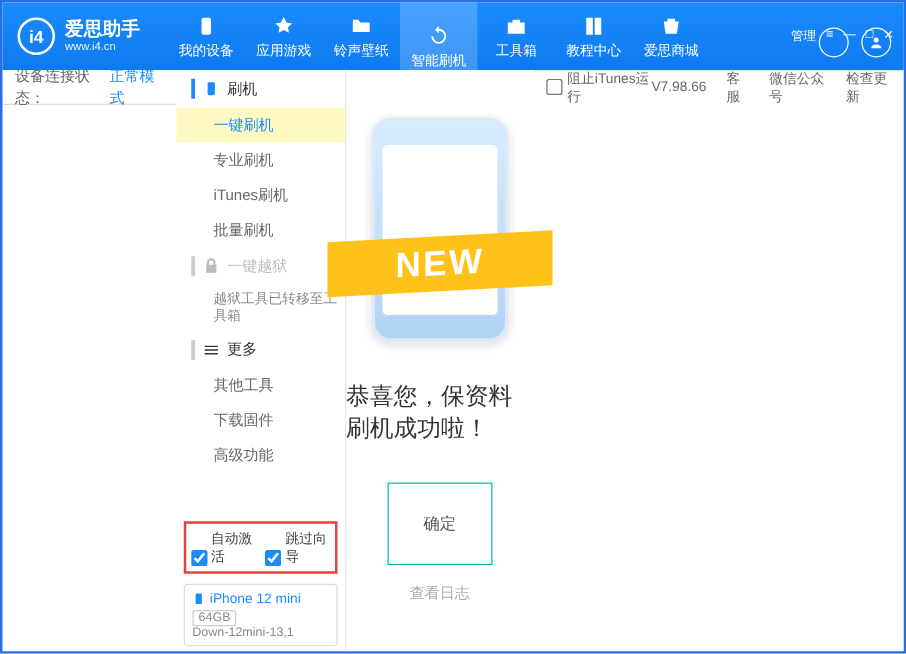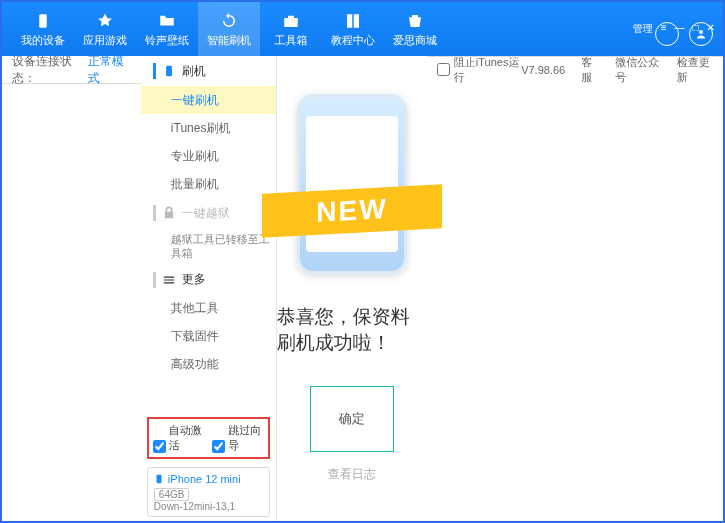--- a/index.html
+++ b/index.html
@@ -5,21 +5,21 @@
 * { margin: 0; padding: 0; box-sizing: border-box; font-family: "Microsoft YaHei", Arial, sans-serif; }
 body { background: #f0f0f0; display: flex; justify-content: center; align-items: center; min-height: 100vh; }
 .window { width: 725px; height: 523px; background: #fff; border: 2px solid #2a6ee8; position: relative; display: flex; flex-direction: column; }
 .titlebar { height: 54px; background: linear-gradient(#1a8bff, #0f7af0); display: flex; align-items: center; color: #fff; position: relative; }
 .logo-area { display: flex; align-items: center; padding: 0 12px; }
 .logo-circle { width: 30px; height: 30px; border-radius: 50%; border: 2px solid #fff; display: flex; align-items: center; justify-content: center; font-weight: bold; font-size: 14px; margin-right: 8px; }
 .brand-title { font-size: 15px; font-weight: bold; line-height: 1.1; }
 .brand-url { font-size: 9px; opacity: 0.9; }
 .nav-tabs { display: flex; height: 100%; margin-left: 10px; }
 .nav-tab { width: 62px; display: flex; flex-direction: column; align-items: center; justify-content: center; font-size: 11px; cursor: pointer; }
-.nav-tab.active { background: rgba(255,255,255,0.2); }
+.nav-tab.active { background: rgba(255,255,255,0.2); justify-content: flex-end; }
 .nav-tab .nav-icon { width: 20px; height: 20px; display: flex; align-items: center; justify-content: center; margin-bottom: 2px; }
 .nav-tab .nav-icon svg { fill: #fff; width: 18px; height: 18px; }
 .win-controls { position: absolute; right: 0; top: 0; display: flex; gap: 8px; padding: 20px 8px; font-size: 10px; }
 .win-controls span { cursor: pointer; }
 .right-icons { position: absolute; right: 10px; bottom: 10px; display: flex; gap: 10px; }
 .right-icons .circle-icon { width: 24px; height: 24px; border: 1.5px solid #fff; border-radius: 50%; display: flex; align-items: center; justify-content: center; }
 .right-icons .circle-icon svg { width: 12px; height: 12px; fill: #fff; }
 .body-area { flex: 1; display: flex; flex-direction: row; }
 .status-row { height: 28px; display: flex; align-items: center; padding: 0 10px; font-size: 12px; color: #666; border-bottom: 1px solid #ddd; }
 .status-row .status-val { color: #1a8bff; }
@@ -54,20 +54,27 @@
 .view-log { margin-top: 14px; font-size: 12px; color: #aaa; cursor: pointer; }
 .footer { height: 26px; border-top: 1px solid #ddd; display: flex; align-items: center; padding: 0 10px; font-size: 11px; color: #666; }
 .footer-right { margin-left: auto; display: flex; align-items: center; gap: 16px; }
 .footer-right span { cursor: pointer; }
 </style>
 </head>
 <body>
 
 <div class="window">
   <div class="titlebar">
+    <div class="logo-area">
+      <div class="logo-circle">i4</div>
+      <div>
+        <div class="brand-title">爱思助手</div>
+        <div class="brand-url">www.i4.cn</div>
+      </div>
+    </div>
     <div class="nav-tabs">
       <div class="nav-tab">
           <span class="nav-icon">
             <svg viewBox="0 0 24 24">
               <rect x="7" y="3" width="10" height="18" rx="2"></rect>
             </svg>
           </span>
           <span>我的设备</span>
         </div>
       <div class="nav-tab">
@@ -150,22 +157,22 @@
     <div class="content">
       <div class="sidebar">
         <div class="sb-scroll">
           <div class="sb-item header">
             <svg class="sb-header-icon" viewBox="0 0 24 24">
                 <rect x="7" y="3" width="10" height="18" rx="2" fill="#1a8bff"></rect>
               </svg>
             <span>刷机</span>
           </div>
           <div class="sb-sub active">一键刷机</div>
+          <div class="sb-sub">专业刷机</div>
           <div class="sb-sub">iTunes刷机</div>
-          <div class="sb-sub">专业刷机</div>
           <div class="sb-sub">批量刷机</div>
 
           <div class="sb-item header lock" style="color:#bbb">
             <svg class="sb-header-icon" viewBox="0 0 24 24" fill="#bbb">
                 <path d="M6 10V7a6 6 0 1112 0v3h1v11H5V10zm3 0h6V7a3 3 0 10-6 0z"></path>
               </svg>
             <span>一键越狱</span>
           </div>
           <div class="sb-note">越狱工具已转移至工具箱</div>
 

